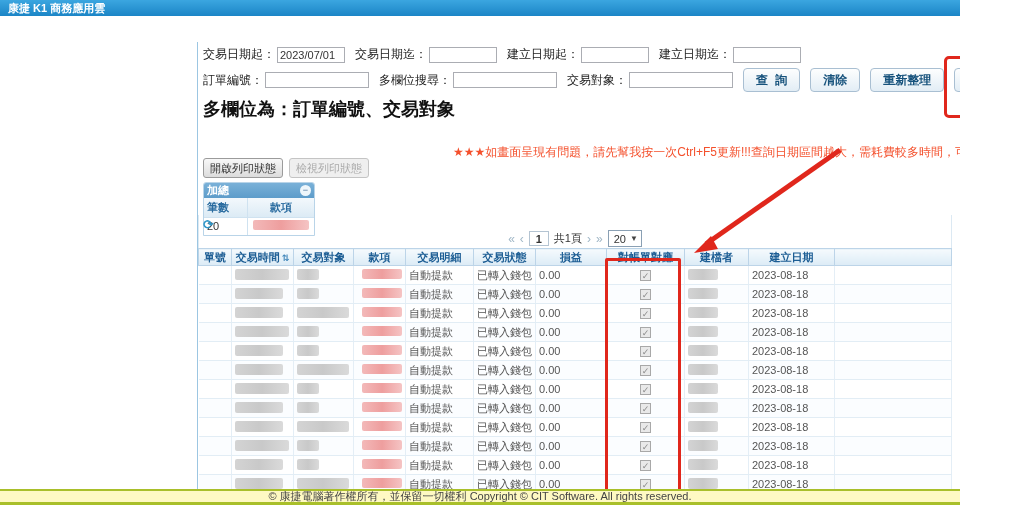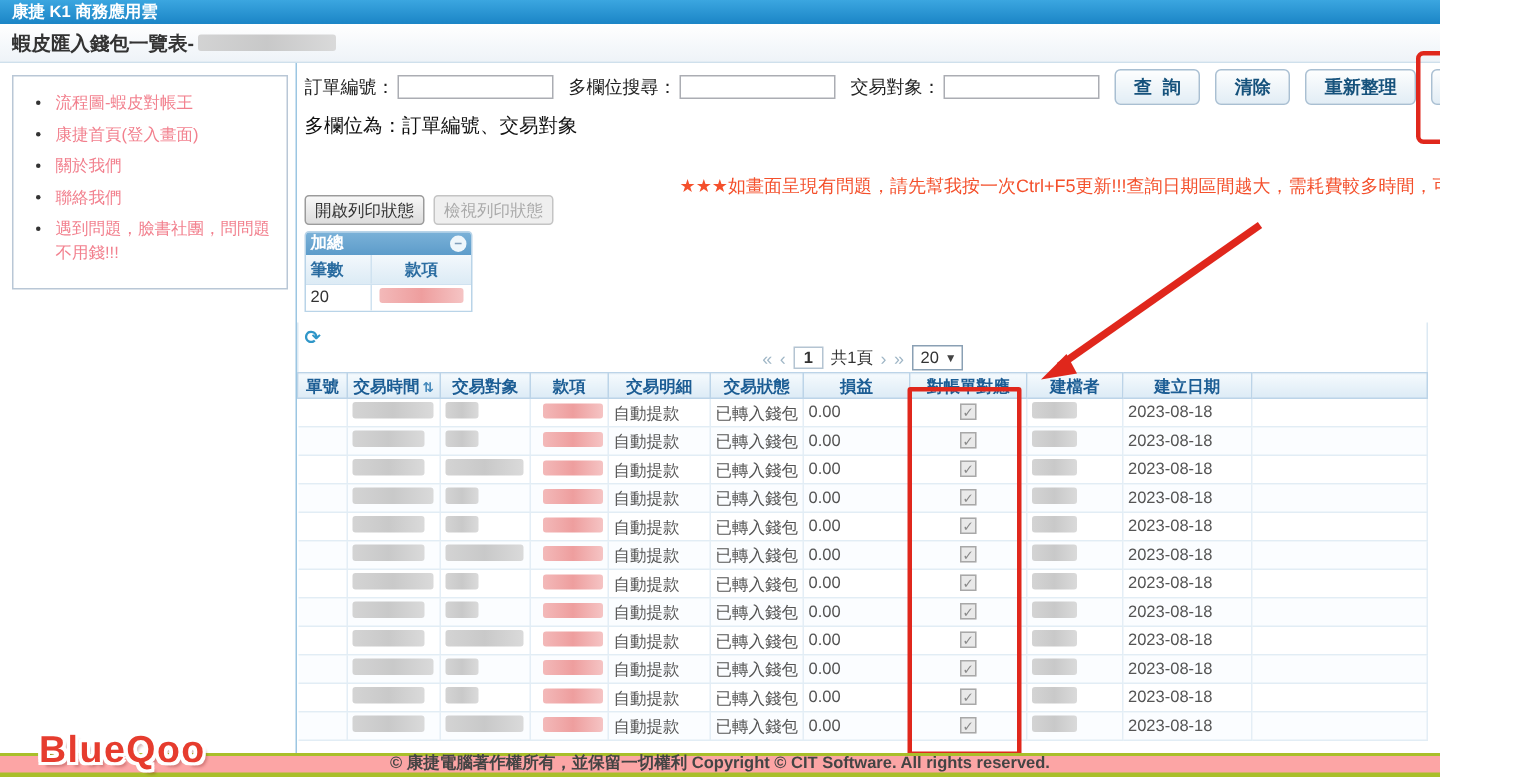--- a/index.html
+++ b/index.html
@@ -48,21 +48,21 @@
   .hand { position:absolute; left:18px; top:24px; font-size:15px; color:#222; }
 
   .radio-box { display:inline-block; border:2px solid #8ed6e8; border-radius:2px;
     padding:2px 8px 3px 6px; font-size:12px; color:#222; margin:1px 0 6px; }
   .radio-box .rgrp { margin-right:8px; white-space:nowrap; cursor:pointer; }
   .rdot { display:inline-block; width:11px; height:11px; border:1px solid #8a8a8a;
     border-radius:50%; background:#fff; vertical-align:-2px; margin-right:3px; position:relative; }
   .rgrp.on .rdot::after { content:""; position:absolute; left:2px; top:2px; width:5px;
     height:5px; border-radius:50%; background:#2a6fd4; }
 
-  .bold-note { font-size:13px; font-weight:normal; color:#111; margin:2px 0 6px; }
+  .bold-note { font-size:18px; font-weight:bold; color:#111; margin:2px 0 6px; }
 
   .print-row { display:flex; align-items:center; margin-bottom:4px; }
   .btn-sm { height:20px; border:1px solid #9b9b9b; border-radius:3px; font-size:11px;
     color:#333; background:linear-gradient(#f8f8f8,#dcdcdc); padding:0 6px; margin-right:6px;
     cursor:pointer; font-family:inherit; white-space:nowrap;margin-top:31px; }
   .btn-sm.disabled { color:#aaa; border-color:#c4c4c4; background:#efefef; }
   .warn { color:#f4502c; font-size:12px; margin-left:78px; white-space:nowrap; }
 
   
   .sumtable { width:112px; border:1px solid #b9d4e8; border-radius:3px 3px 0 0; font-size:11px; }
@@ -115,57 +115,54 @@
   .cb { display:inline-block; width:11px; height:11px; border:1px solid #a8a8a8;
     background:#e9e9e9; color:#8a8a8a; font-size:9px; line-height:10px; text-align:center; }
   td.check { text-align:center; }
 
   
   .red-col-box { position:absolute; left:605px; top:258px; width:76px; height:246px;
     border:3px solid #e0271c; border-radius:2px; z-index:6; pointer-events:none; }
   svg.overlay { position:absolute; left:0; top:0; z-index:7; pointer-events:none; }
 
   
-  .footer { position:absolute; left:0; right:0; bottom:0; height:16px; background:#fca5a5;
+  .footer { position:absolute; left:0; right:0; bottom:13px; height:16px; background:#fef9c3;
     border-top:2px solid #a9bf2a; border-bottom:3px solid #a9bf2a; text-align:center;
-    font-size:11px; color:#444; line-height:11px; z-index:15;font-weight:bold; }
+    font-size:11px; color:#444; line-height:11px; z-index:15; }
   .logo { position:absolute; left:26px; bottom:3px; z-index:20; font-weight:bold;
     font-size:25px; color:#e63c2e; letter-spacing:1px; cursor:pointer;
     text-shadow:-2px -2px 0 #fff,2px -2px 0 #fff,-2px 2px 0 #fff,2px 2px 0 #fff,
       0 -2px 0 #fff,0 2px 0 #fff,-2px 0 0 #fff,2px 0 0 #fff,3px 3px 2px rgba(120,20,20,.3); }
 </style>
 </head>
 <body>
 
 <div class="page">
 
   <div class="appbar">
     <span>康捷 K1 商務應用雲</span>
   </div>
 
-  <div class="titlebar">
-    <span class="t">蝦皮匯入錢包一覽表-</span>
-    <span class="redact"></span>
-  </div>
 
   <div class="content">
 
-    <div class="sidebar">
-      <ul>
-        <li><span>流程圖-蝦皮對帳王</span></li>
-        <li><span>康捷首頁(登入畫面)</span></li>
-        <li><span>關於我們</span></li>
-        <li><span>聯絡我們</span></li>
-        <li><span>遇到問題，臉書社團，問問題不用錢!!!</span></li>
-      </ul>
-    </div>
 
     <div class="main">
 
 
+      <div class="frow">
+        <label>交易日期起：</label>
+        <input class="in-date" value="2023/07/01" style="">
+        <label>交易日期迄：</label>
+        <input class="in-date" style="">
+        <label>建立日期起：</label>
+        <input class="in-date" style="">
+        <label>建立日期迄：</label>
+        <input class="in-date" style="">
+      </div>
 
       <div class="frow">
         <label>訂單編號：</label>
         <input class="in-wide" style="">
         <label>多欄位搜尋：</label>
         <input class="in-wide" style="">
         <label>交易對象：</label>
         <input class="in-wide" style="">
         <button class="btn">查 詢</button>
         <button class="btn">清除</button>
@@ -422,15 +419,14 @@
 
   <div class="red-col-box"></div>
   <svg class="overlay" width="1024" height="518">
     <line x1="840" y1="150" x2="706" y2="244" stroke="#e0271c" stroke-width="5"></line>
     <polygon points="694,253 711,236 718,249" fill="#e0271c"></polygon>
   </svg>
 
   <div class="footer">
     <span>© 康捷電腦著作權所有，並保留一切權利 Copyright © CIT Software. All rights reserved.</span>
   </div>
-  <div class="logo">BlueQoo</div>
 
 </div>
 
 </body></html>

